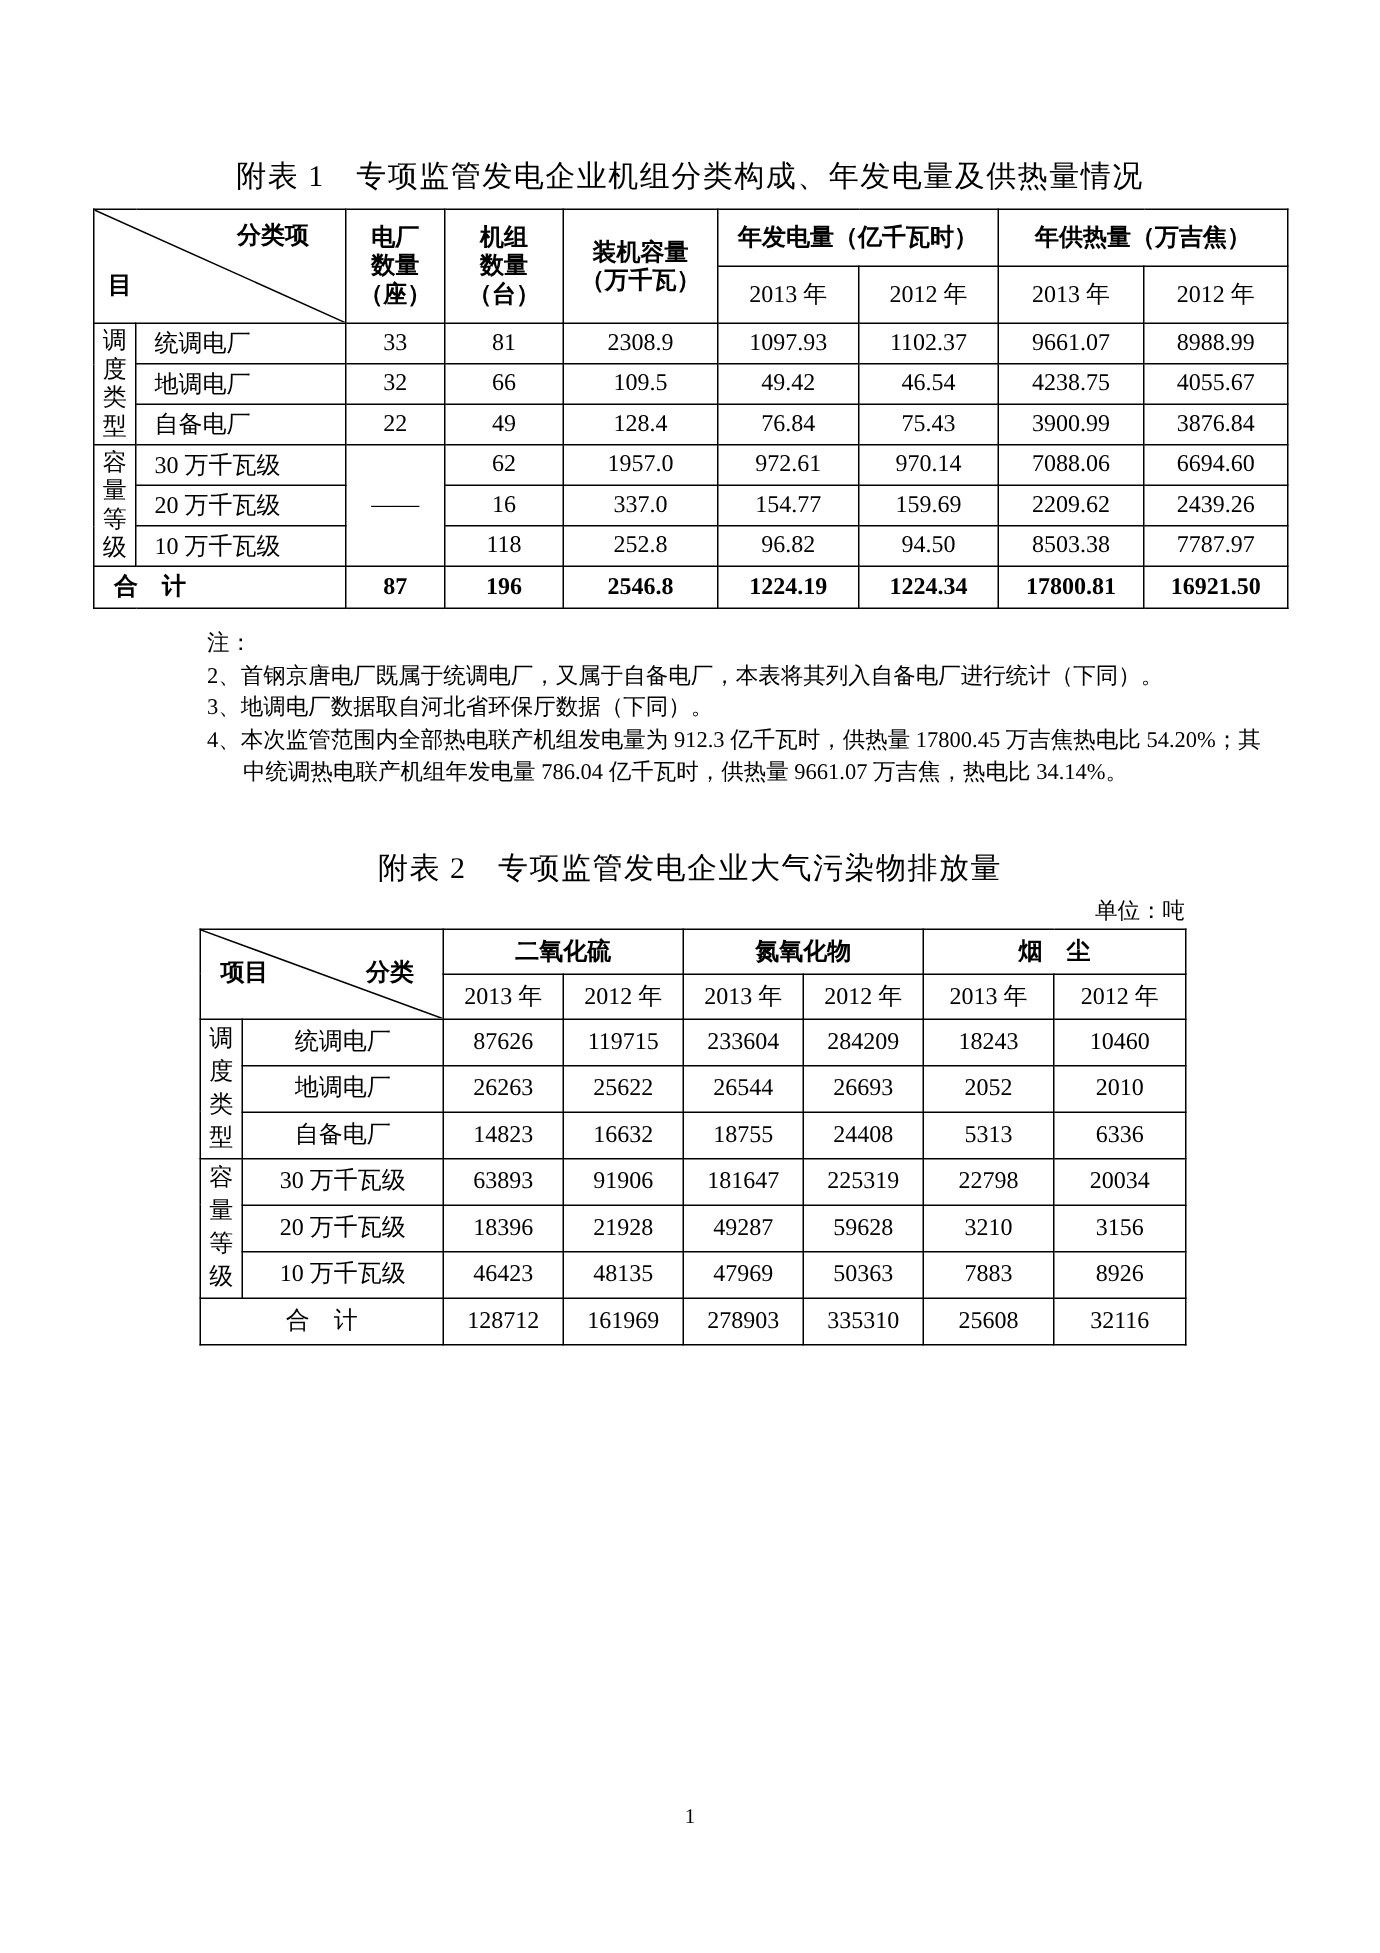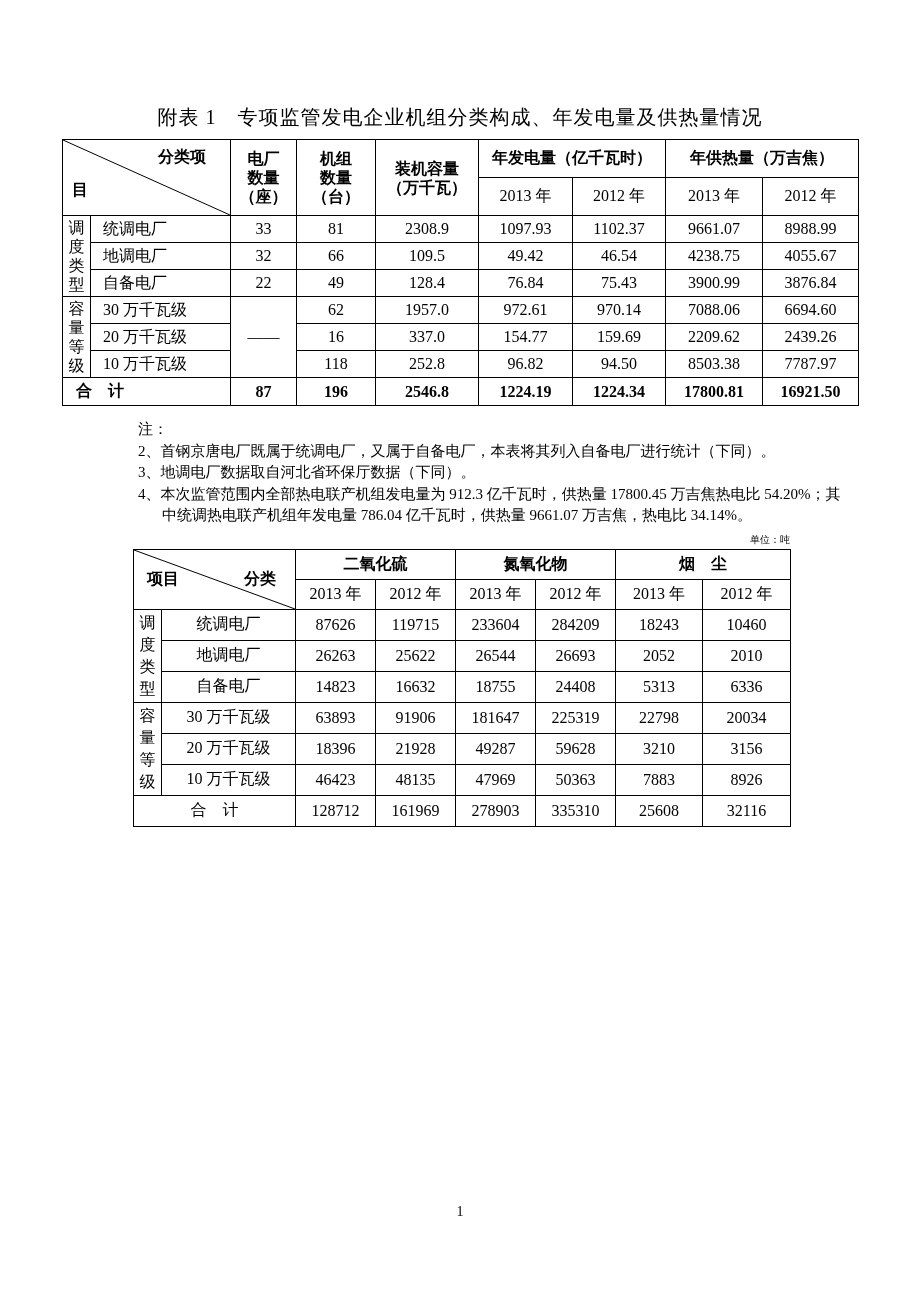--- a/index.html
+++ b/index.html
@@ -50,21 +50,21 @@
   .diag svg { position:absolute; top:0; left:0; width:100%; height:100%; display:block; }
   .diag-a { position:absolute; font-weight:bold; font-size:16px; white-space:nowrap; }
   .d1-top { top:7px; right:24px; }
   .d1-bottom { bottom:14px; left:9px; }
   .d2-left { top:50%; transform:translateY(-50%); left:13px; }
   .d2-right { top:50%; transform:translateY(-50%); right:19px; }
 
   .notes { margin:10px 0 0 138px; width:714px; font-size:15px; line-height:21.5px; }
   .note-item { padding-left:24px; text-indent:-24px; }
 
-  .unit-line { margin:6px 0 0 133px; width:657px; text-align:right; font-size:10px; }
+  .unit-line { margin:6px 0 0 133px; width:657px; text-align:right; font-size:15px; }
 
   .pagenum { position:absolute; top:1204px; left:0; width:100%; text-align:center; font-size:14px; }
 </style>
 </head>
 <body>
 
 <div class="page">
 
   <div id="title1" class="doc-title">附表 1　专项监管发电企业机组分类构成、年发电量及供热量情况</div>
 
@@ -188,20 +188,21 @@
   </tbody>
     </table>
 
   <div class="notes">
     <div class="note-head">注：</div>
     <div class="note-item">2、首钢京唐电厂既属于统调电厂，又属于自备电厂，本表将其列入自备电厂进行统计（下同）。</div>
     <div class="note-item">3、地调电厂数据取自河北省环保厅数据（下同）。</div>
     <div class="note-item">4、本次监管范围内全部热电联产机组发电量为 912.3 亿千瓦时，供热量 17800.45 万吉焦热电比 54.20%；其中统调热电联产机组年发电量 786.04 亿千瓦时，供热量 9661.07 万吉焦，热电比 34.14%。</div>
   </div>
 
+  <div id="title2" class="doc-title">附表 2　专项监管发电企业大气污染物排放量</div>
   <div class="unit-line">单位：吨</div>
 
   <table id="table2">
     <colgroup>
       <col style="width:28px">
         <col style="width:134px">
         <col style="width:80px">
         <col style="width:80px">
       <col style="width:80px">
         <col style="width:80px">

